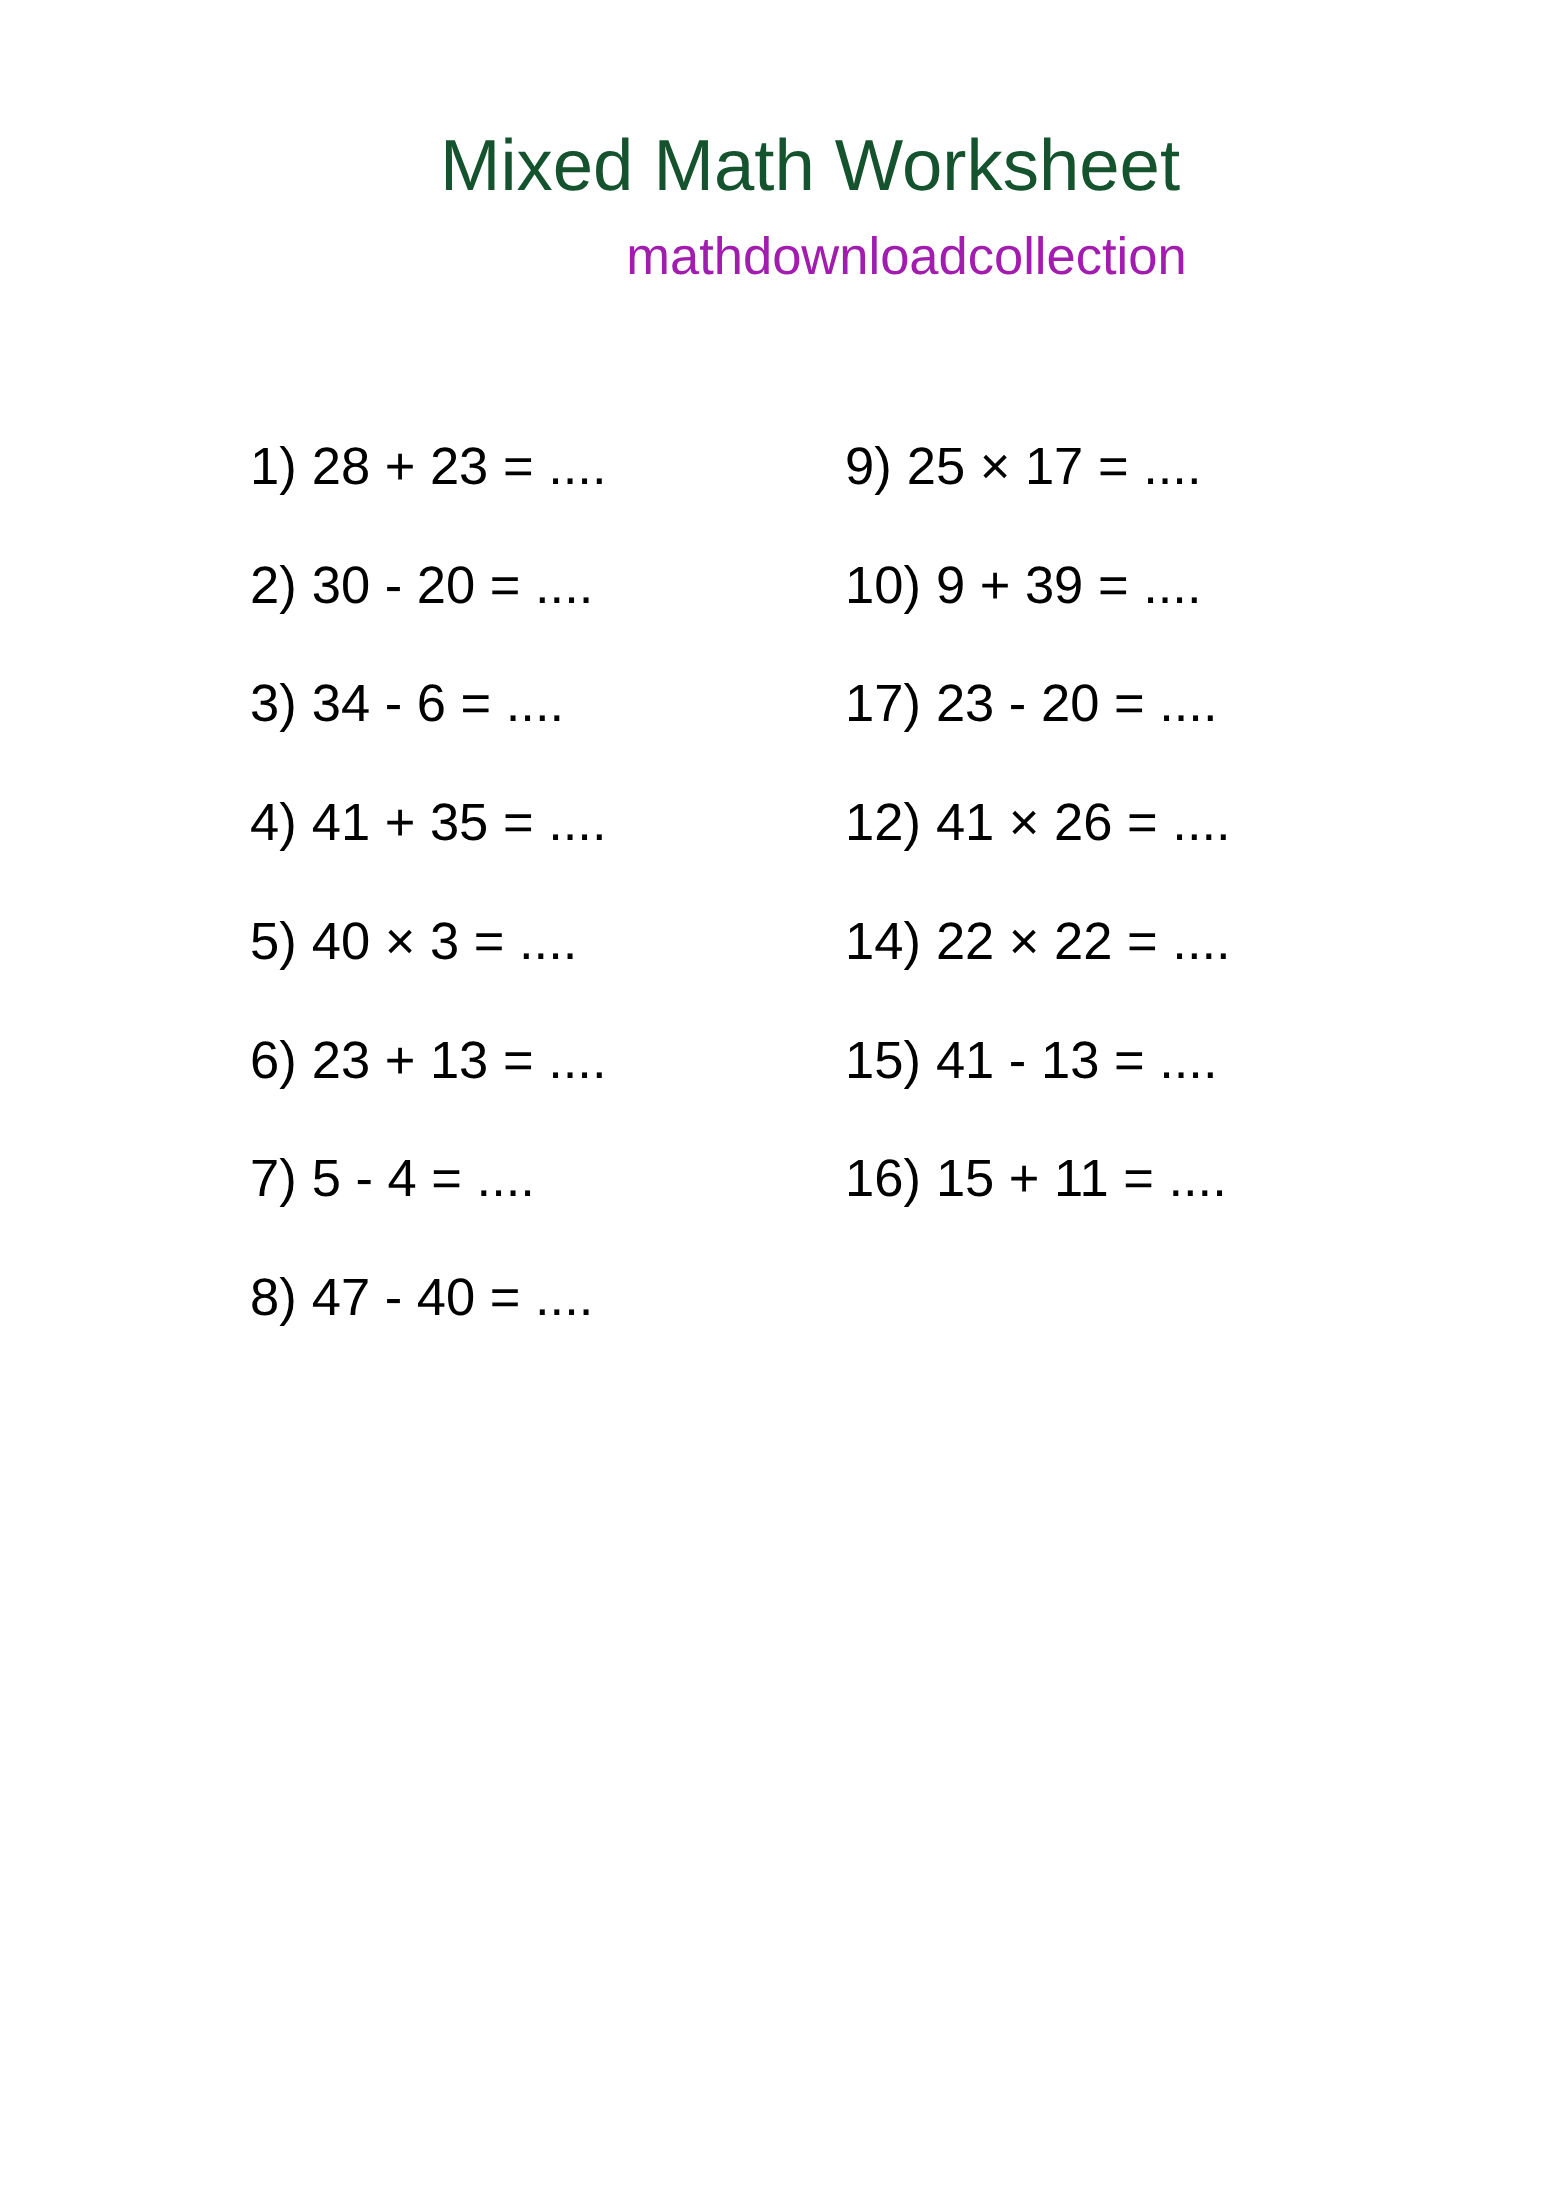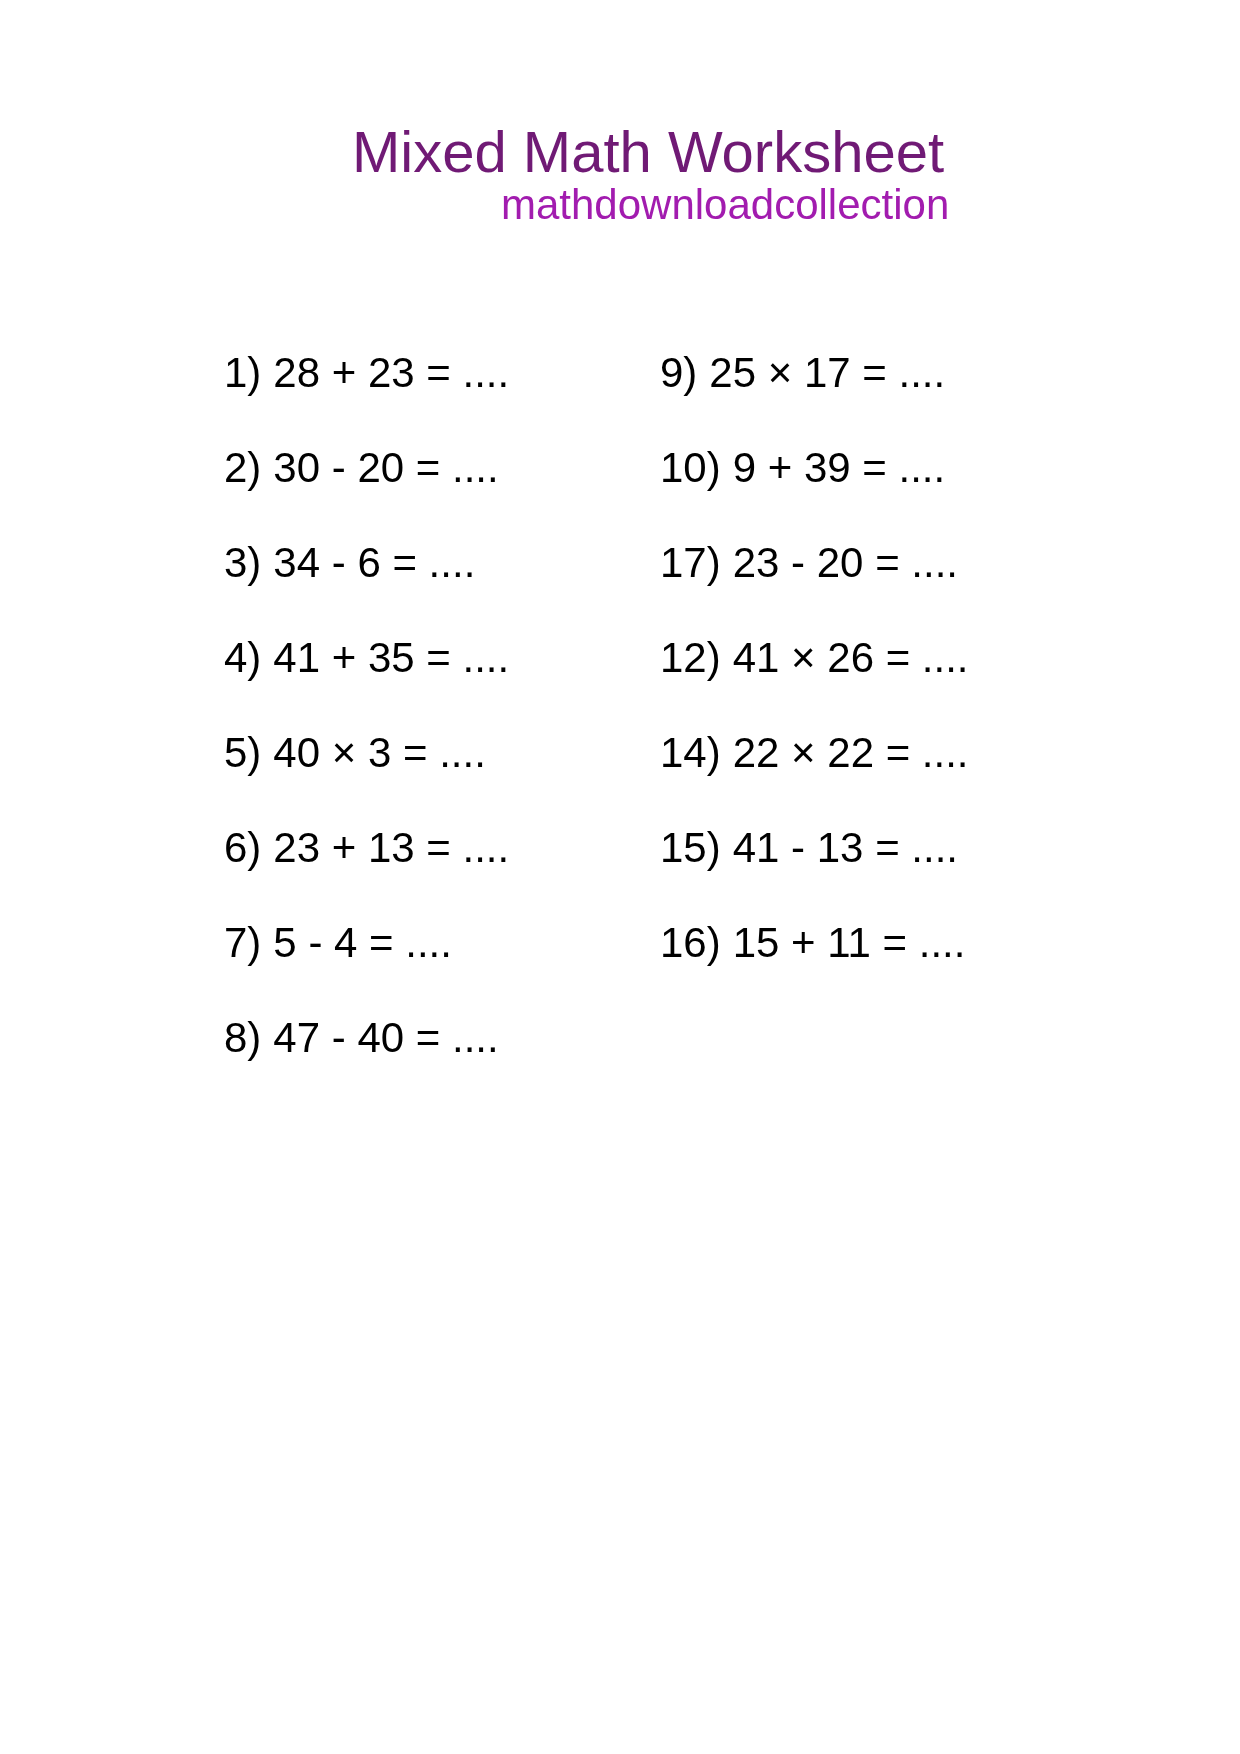--- a/index.html
+++ b/index.html
@@ -15,38 +15,37 @@
       font-family: "Liberation Sans", sans-serif;
       color: #000000;
     }
     .title {
       position: absolute;
       left: 352px;
       top: 98px;
       font-size: 58px;
       line-height: 70px;
       white-space: nowrap;
-      color: #701a75;
-      margin-top: 19px;
+      color: #14532d;
     }
     .subtitle {
       position: absolute;
       left: 501px;
       top: 180px;
       font-size: 42px;
       line-height: 50px;
       white-space: nowrap;
       color: #a21caf;
     }
     .column {
       position: absolute;
       top: 348px;
     }
-    .col-left { left: 200px; margin-left: 24px; }
-    .col-right { left: 660px; }
+    .col-left { left: 200px; }
+    .col-right { left: 676px; }
     .problem {
       height: 95px;
       font-size: 42px;
       line-height: 50px;
       white-space: nowrap;
     }
     .num { margin-right: 12px; }
   </style>
 </head>
 <body>

